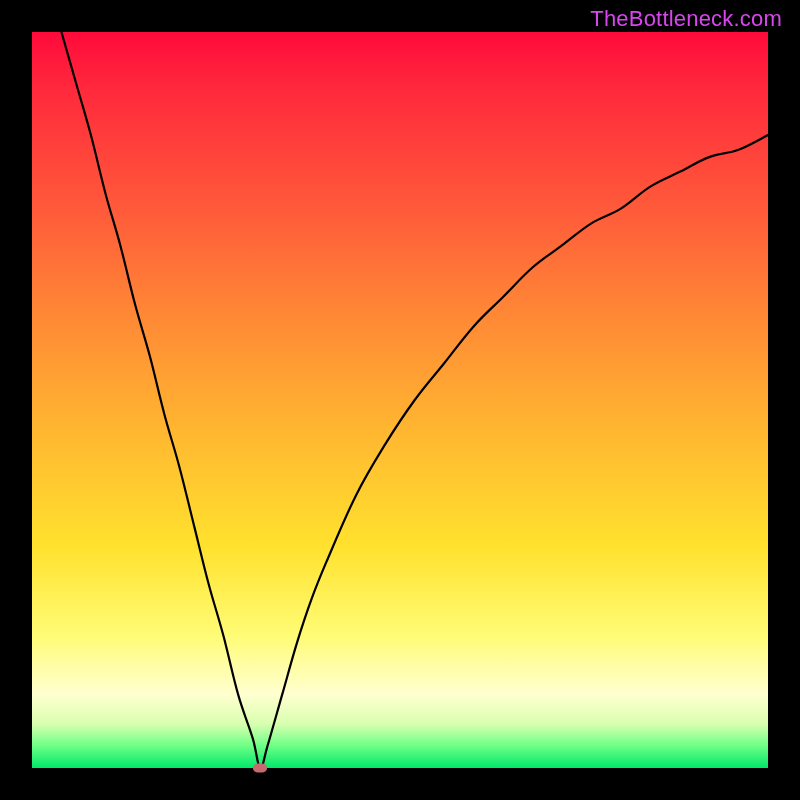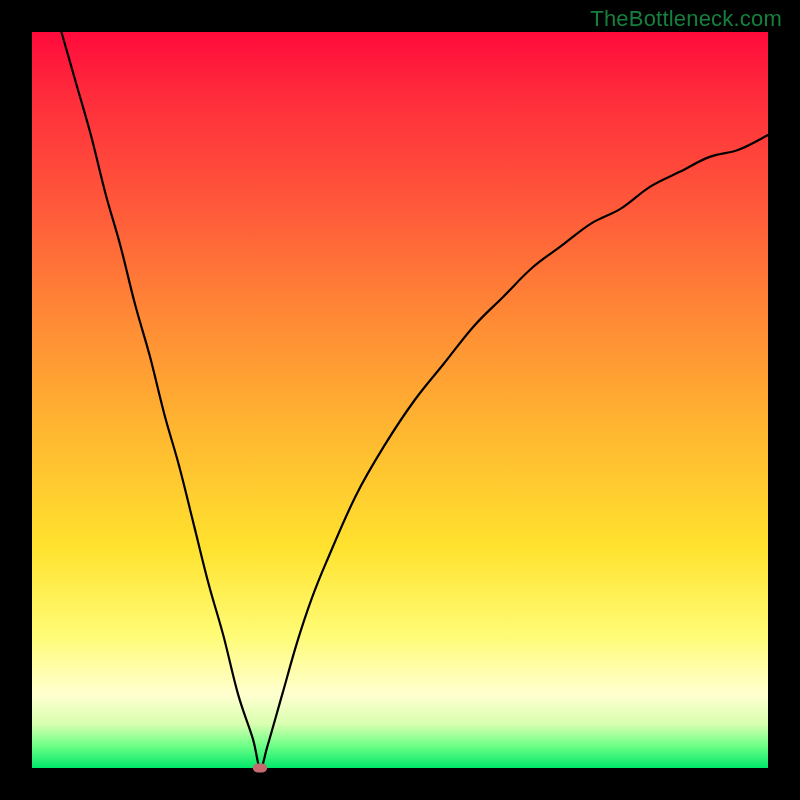--- a/index.html
+++ b/index.html
@@ -36,21 +36,21 @@
       #ffffd0 90%,
       #d9ffb0 94%,
       #6dff86 97%,
       #00e86a 100%
     );
   }
   .watermark {
     position: absolute;
     top: 6px;
     right: 18px;
-    color: #15803d;
+    color: #d946ef;
     font-size: 22px;
     letter-spacing: 0.2px;
     user-select: none;
   }
   svg.curve {
     position: absolute;
     left: 0;
     top: 0;
     width: 736px;
     height: 736px;

